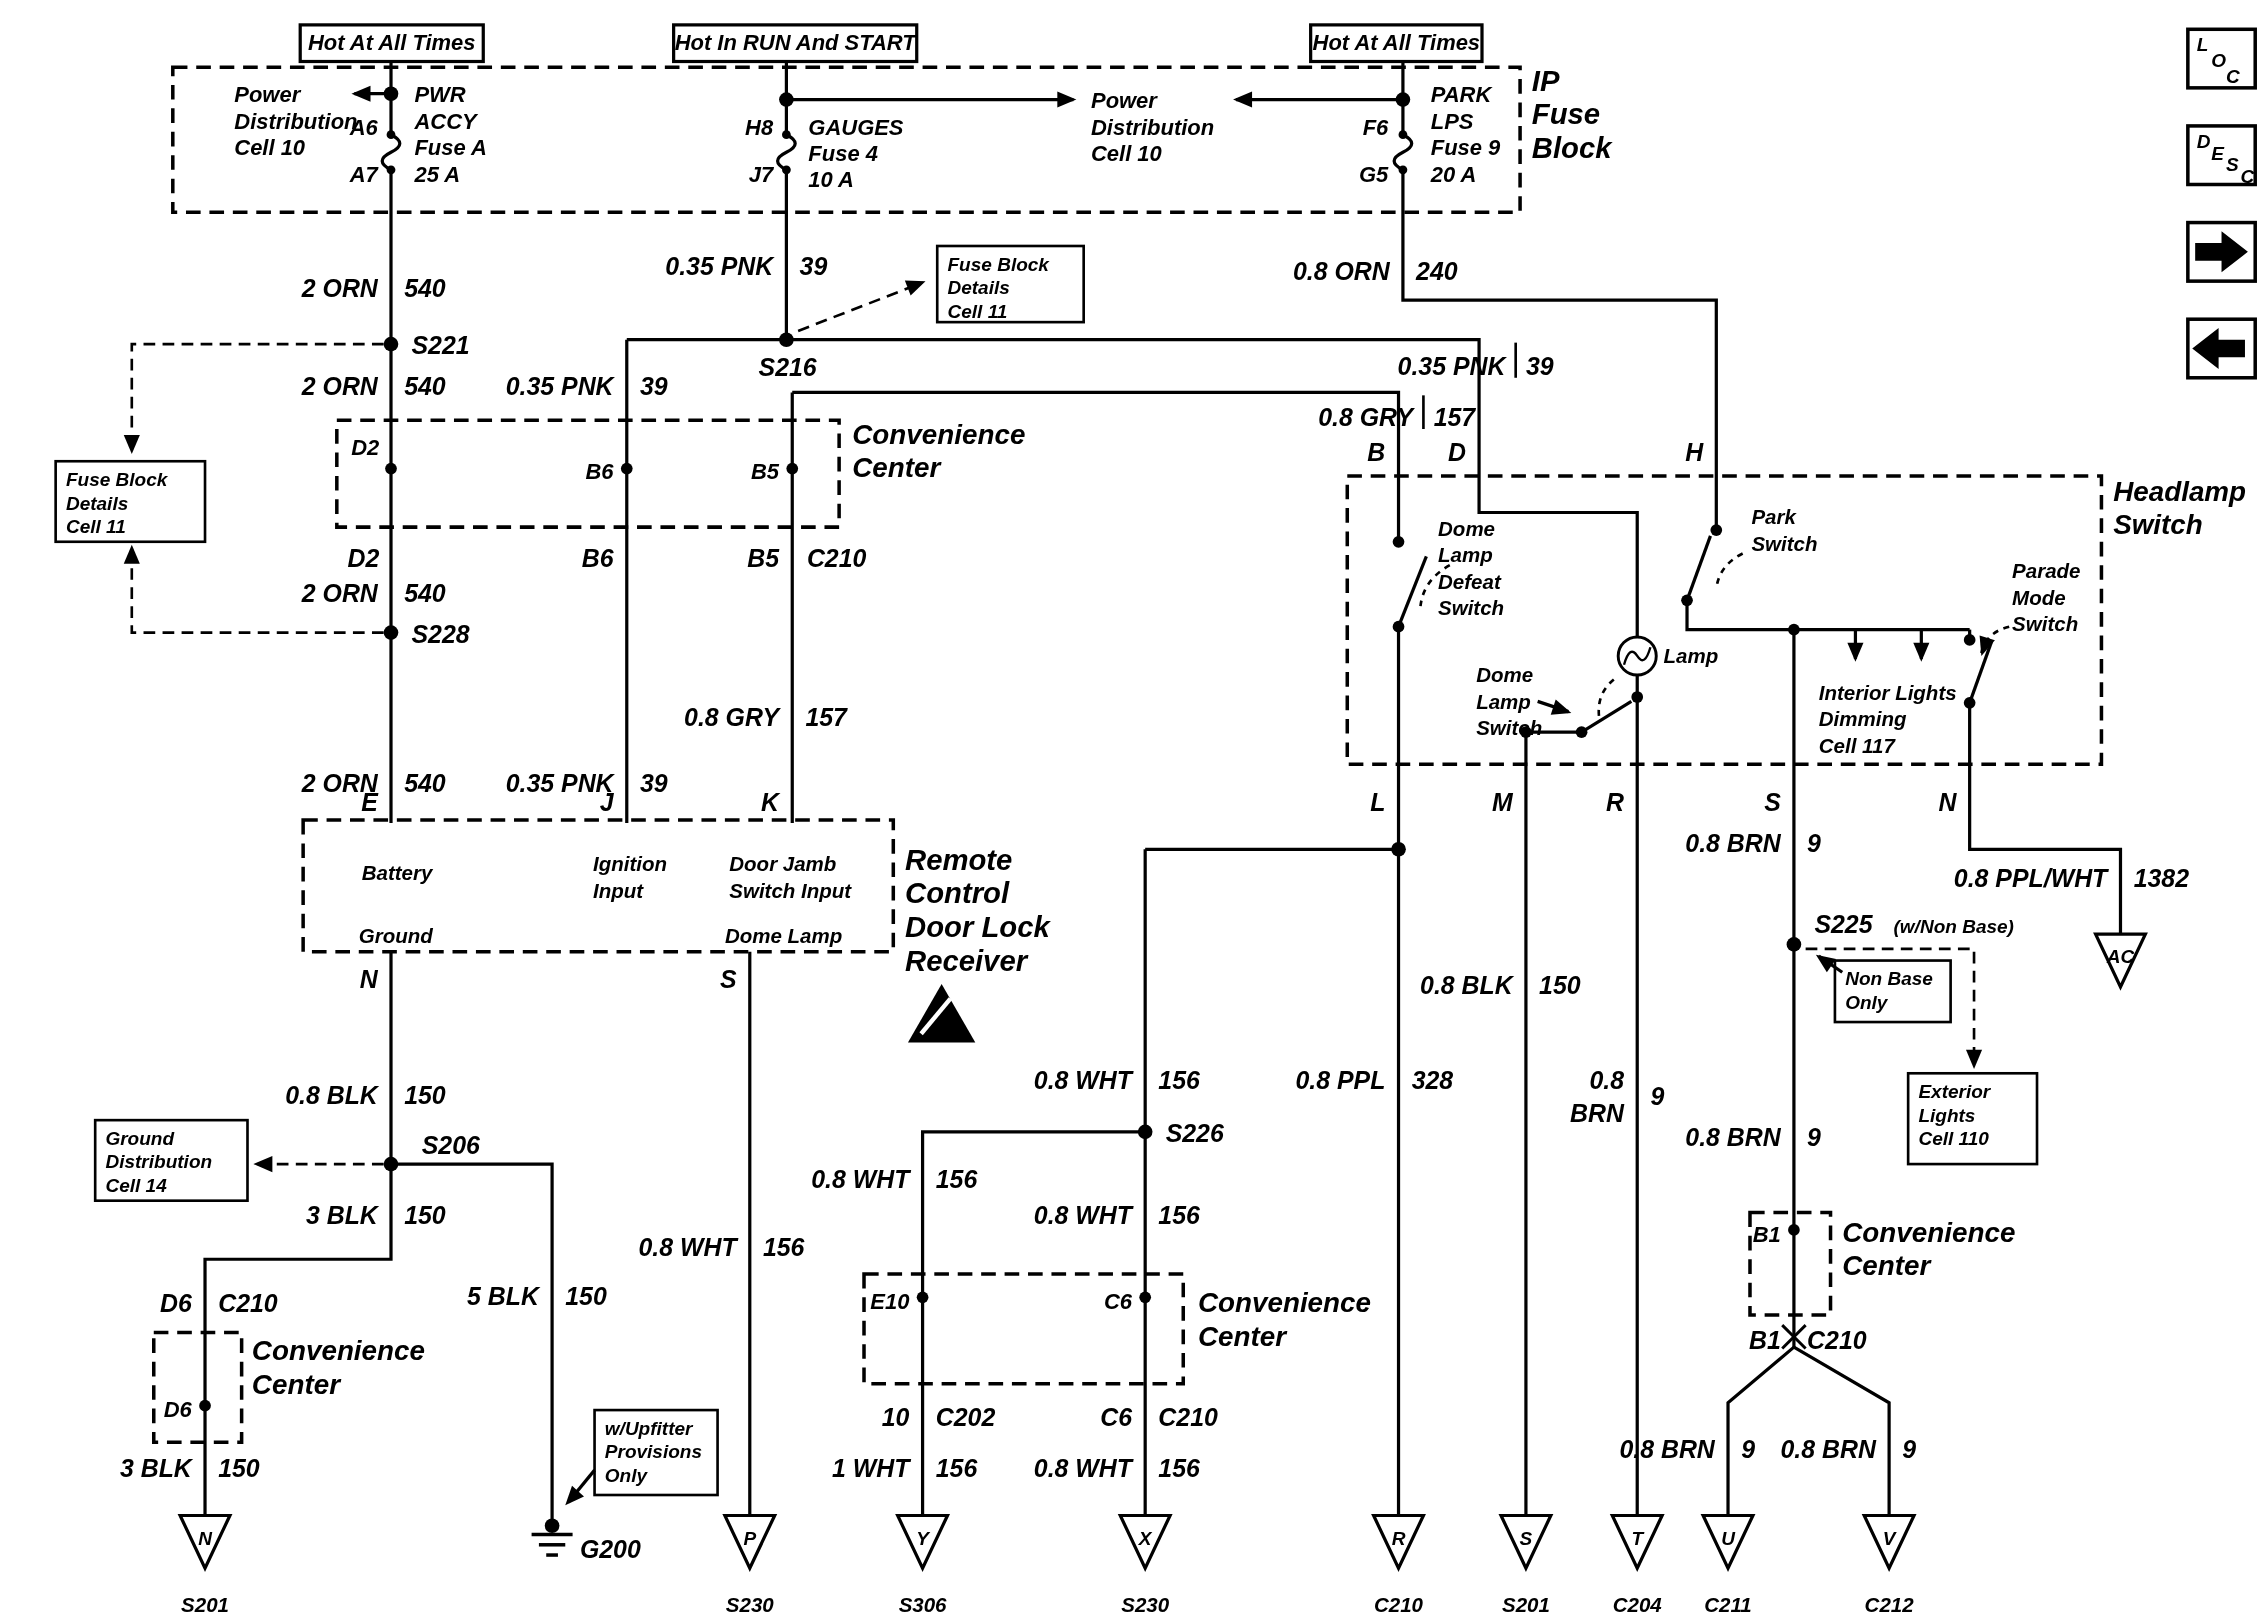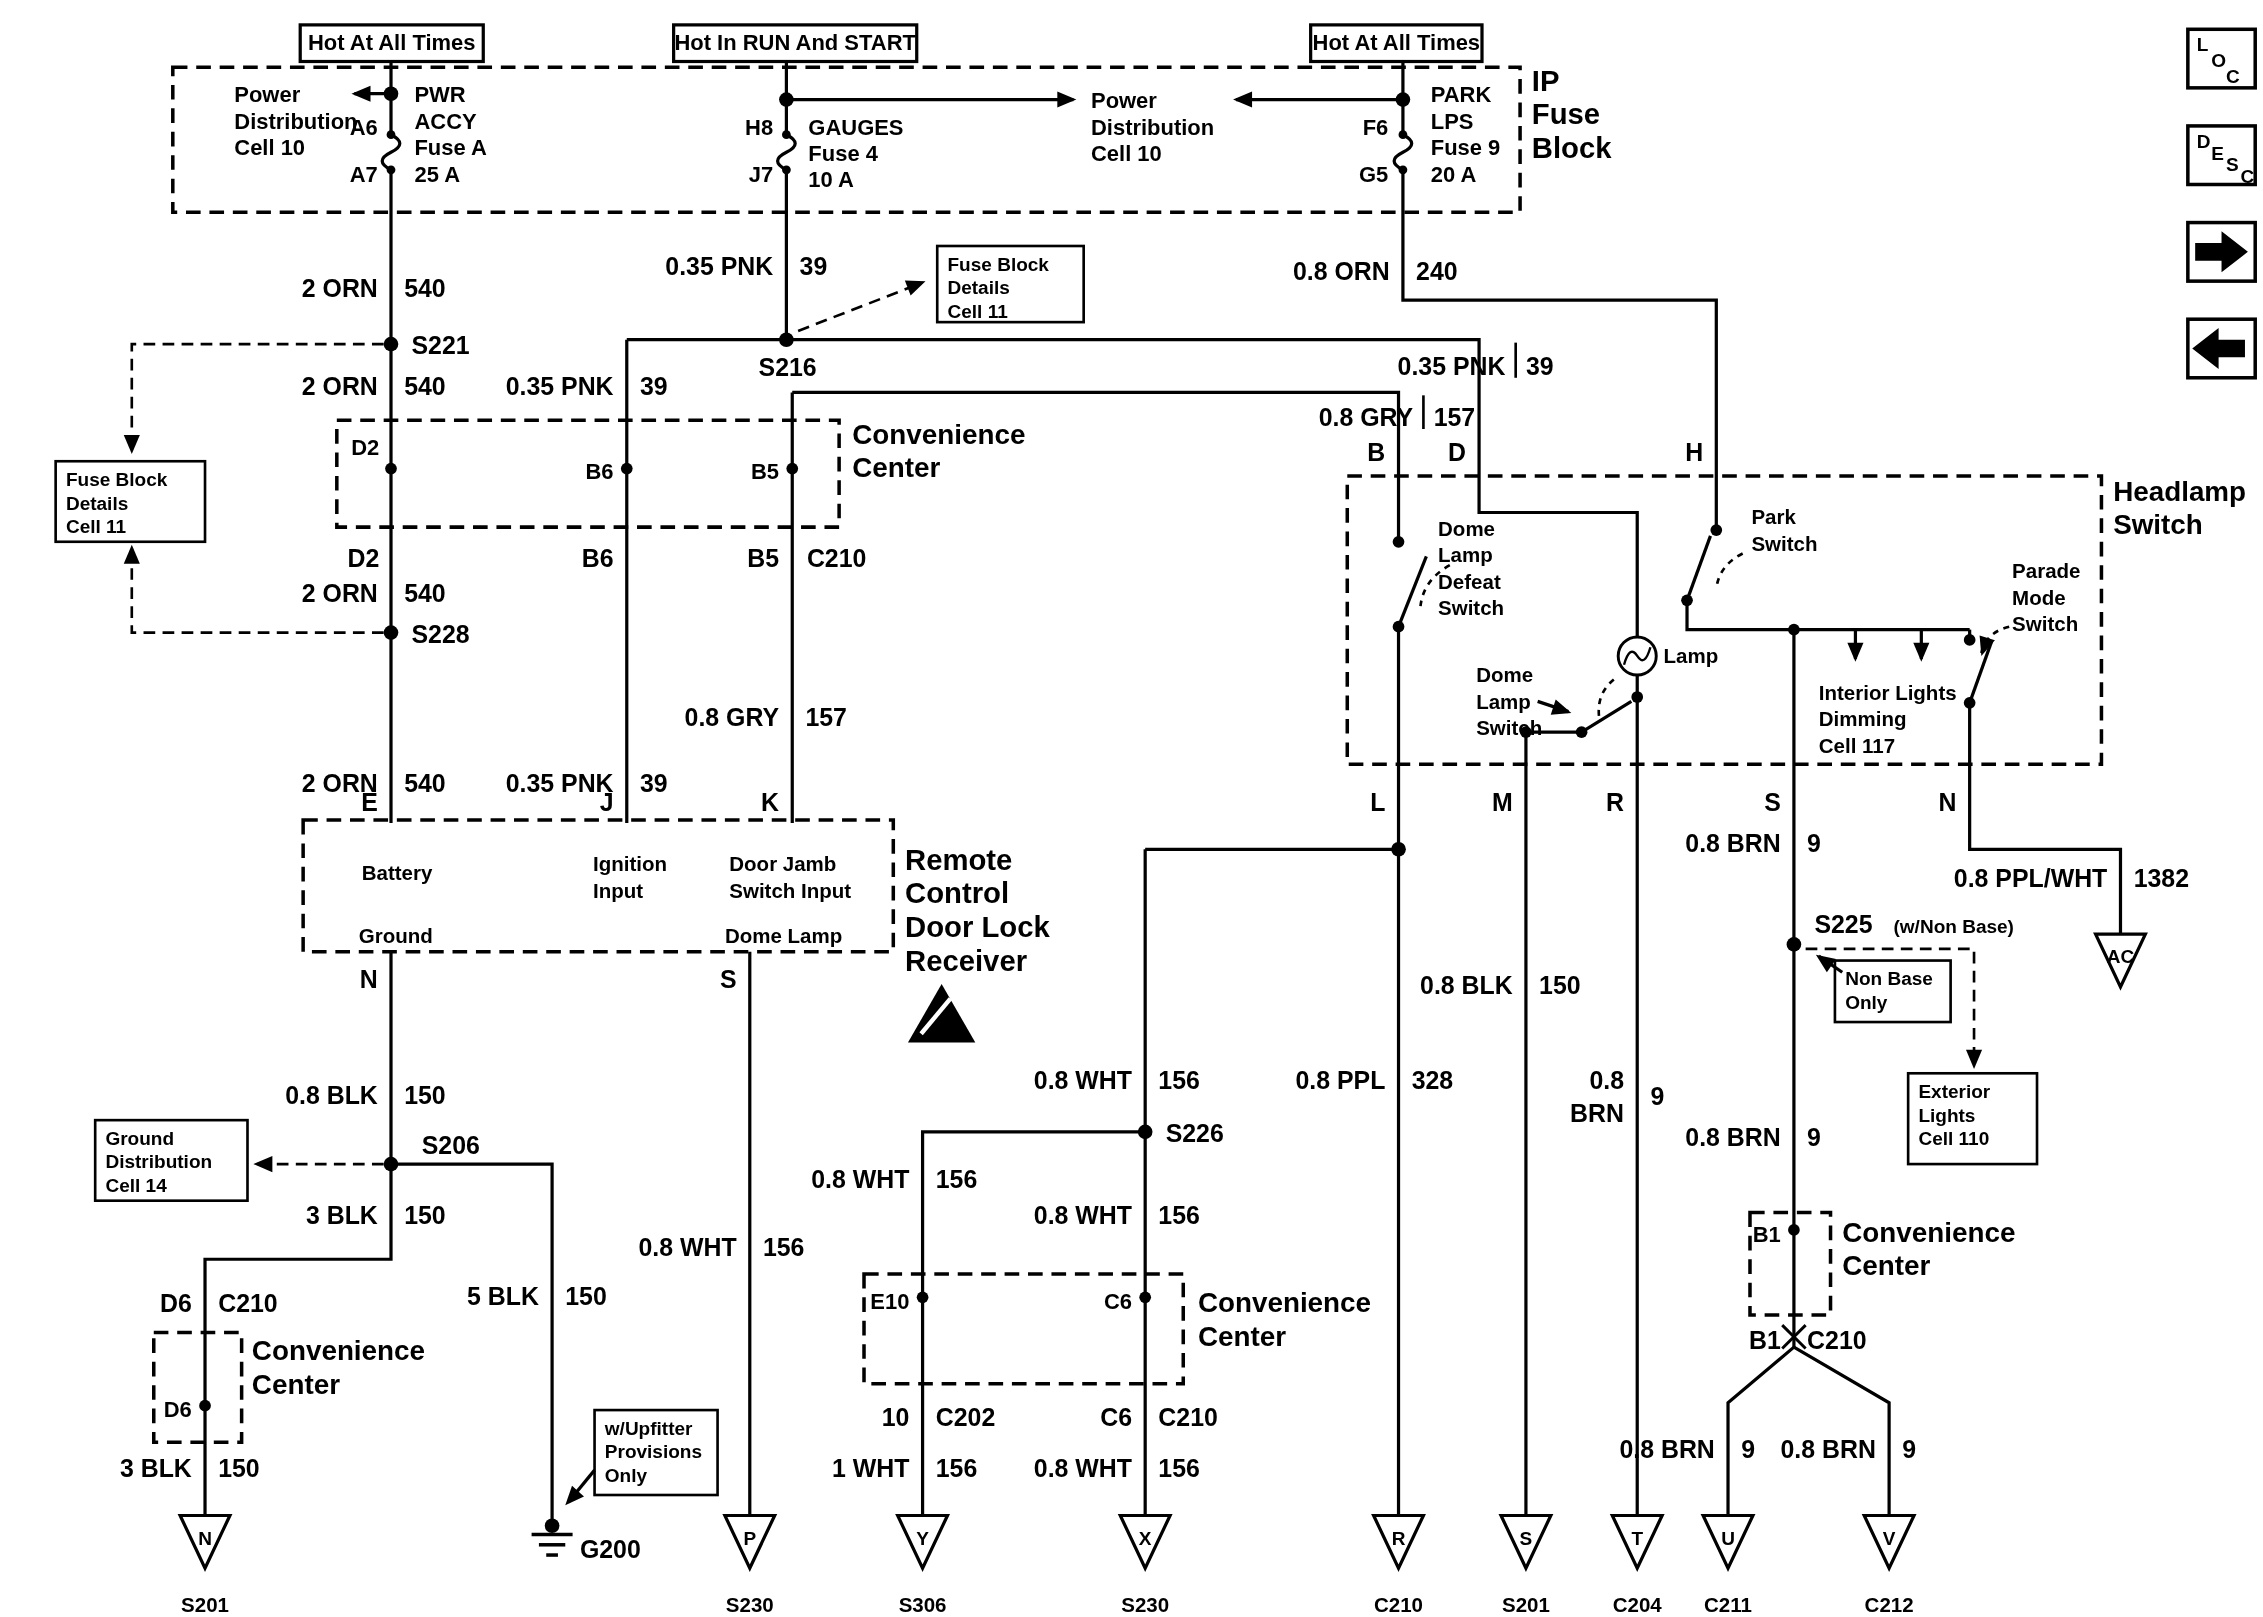--- a/index.html
+++ b/index.html
@@ -1,17 +1,17 @@
 <!DOCTYPE html>
 <html style="font-size:15px"><head>
 <meta charset="utf-8">
 <title>Wiring Diagram</title>
 <style>
   html,body{margin:0;padding:0;background:#ffffff;}
-  #stage{position:relative;width:2264px;height:1618px;background:#ffffff;overflow:hidden;}
+  #stage{position:relative;width:2264px;height:1618px;background:#ffffff;overflow:hidden;font-style:italic;}
   svg{position:absolute;left:0;top:0;}
   svg text{font-family:"Liberation Sans","DejaVu Sans",sans-serif;font-weight:bold;fill:#000000;}
 </style>
 </head>
 <body>
 
 <div id="stage">
   <svg id="diagram" viewBox="0 0 1546 1105" width="2264" height="1618" preserveAspectRatio="none">
       <rect x="118" y="46" width="920" height="99" fill="none" stroke="#000000" stroke-width="2.4" stroke-dasharray="10,6"></rect>
       <rect x="230" y="287" width="343" height="73" fill="none" stroke="#000000" stroke-width="2.4" stroke-dasharray="10,6"></rect>

